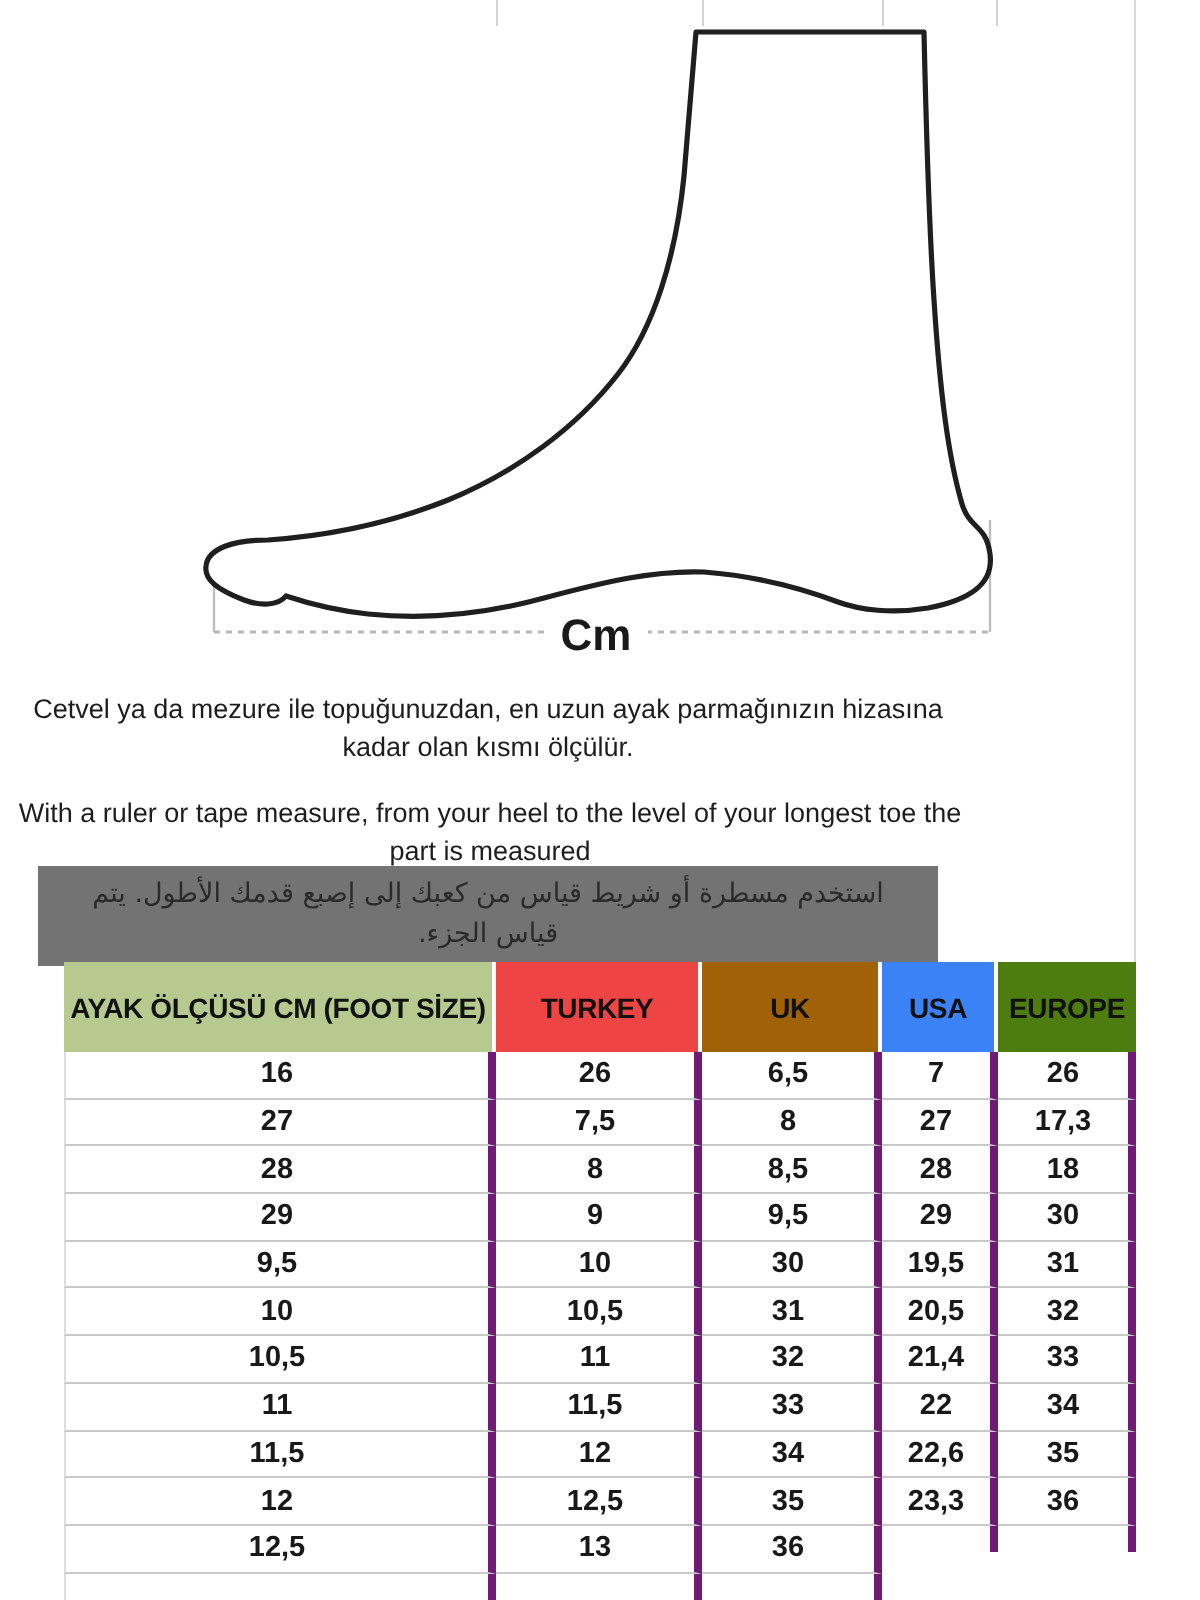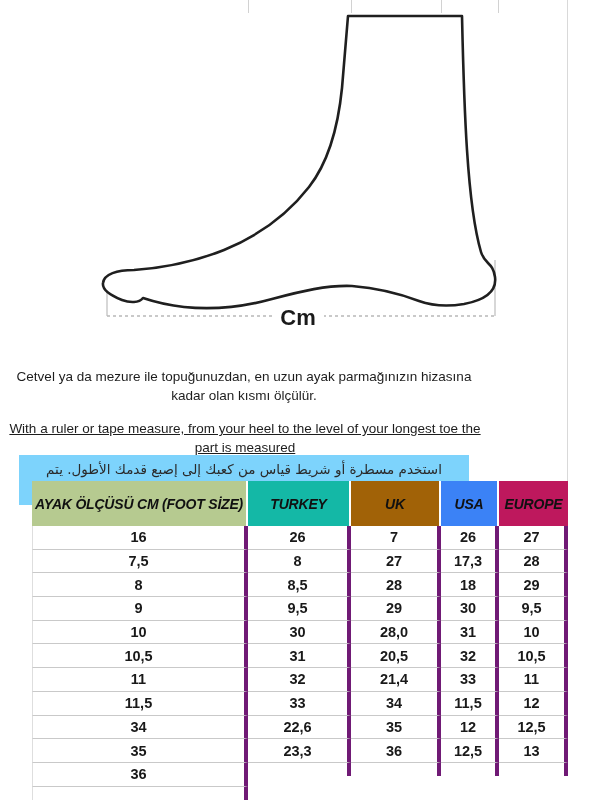--- a/index.html
+++ b/index.html
@@ -14,41 +14,41 @@
   
   .vline{position:absolute;width:1px;background:#d9d9d9;}
   .tick{position:absolute;width:1px;height:13px;top:0;background:#d2d2d2;}
 
   
   .diagram{position:absolute;left:0;top:0;width:498px;height:345px;}
 
   
   .para{
     position:absolute;left:0;width:488px;text-align:center;
-    color:#1d1d1d;font-size:13.5px;line-height:19px;margin-top:22px;
+    color:#1d1d1d;font-size:13.5px;line-height:19px;
   }
   .para .inner{display:inline-block;}
   .para-tr{top:345px;}
   .para-tr .inner{width:480px;}
   .para-en{top:397px;}
-  .para-en .inner{width:490px;text-decoration:underline;}
+  .para-en .inner{width:490px;}
   .para-ar{top:433px;font-size:15px;line-height:20px;direction:rtl;}
   .para-ar .hl{
-    display:inline-block;background:#7dd3fc;color:#2a2a2a;
+    display:inline-block;background:#737373;color:#2a2a2a;
     padding:4px 10px 6px 10px;max-width:430px;
     font-family:"DejaVu Sans",sans-serif;font-size:13.5px;
   }
 
   
   .size-table{position:absolute;left:32px;top:481px;width:536px;}
   .thead,.tbody{display:grid;grid-template-columns:216px 103px 90px 58px 69px;}
   .th{
     height:45px;display:flex;align-items:center;justify-content:center;
     font-weight:bold;font-size:14px;letter-spacing:-0.2px;color:#111;
-    border-right:2px solid #ffffff;box-sizing:border-box;white-space:nowrap;font-style:italic;
+    border-right:2px solid #ffffff;box-sizing:border-box;white-space:nowrap;
   }
   .th:last-child{border-right:none;}
   .tbody{grid-auto-rows:23.7px;}
   .td{
     display:flex;align-items:center;justify-content:center;
     font-weight:bold;font-size:14.5px;color:#191919;
     border-bottom:1px solid #c9c9c9;border-right:4px solid #701a75;
     box-sizing:border-box;background:#fff;
   }
   .td:nth-child(5n+1){border-left:1px solid #dedede;}
@@ -103,63 +103,65 @@
       <span class="inner">With a ruler or tape measure, from your heel to the level of your longest toe the part is measured</span>
     </div>
     <div class="para para-ar">
       <span class="hl">استخدم مسطرة أو شريط قياس من كعبك إلى إصبع قدمك الأطول.  يتم قياس الجزء.</span>
     </div>
   </div>
 
   <div class="size-table">
     <div class="thead">
         <div class="th" style="background: rgb(182, 202, 144);">AYAK ÖLÇÜSÜ CM (FOOT SİZE)</div>
-        <div class="th" style="background: #14b8a6;">TURKEY</div>
+        <div class="th" style="background: #ef4444;">TURKEY</div>
         <div class="th" style="background: #a16207;">UK</div>
         <div class="th" style="background: #3b82f6;">USA</div>
-        <div class="th" style="background: #be185d;">EUROPE</div>
+        <div class="th" style="background: #4d7c0f;">EUROPE</div>
       </div>
     <div class="tbody">
         <div class="td">16</div>
         <div class="td">26</div>
+        <div class="td">6,5</div>
         <div class="td">7</div>
         <div class="td">26</div>
         <div class="td">27</div>
         <div class="td">7,5</div>
         <div class="td">8</div>
         <div class="td">27</div>
         <div class="td">17,3</div>
         <div class="td">28</div>
         <div class="td">8</div>
         <div class="td">8,5</div>
         <div class="td">28</div>
         <div class="td">18</div>
         <div class="td">29</div>
         <div class="td">9</div>
         <div class="td">9,5</div>
         <div class="td">29</div>
         <div class="td">30</div>
         <div class="td">9,5</div>
         <div class="td">10</div>
         <div class="td">30</div>
-        <div class="td">28,0</div>
+        <div class="td">19,5</div>
         <div class="td">31</div>
         <div class="td">10</div>
         <div class="td">10,5</div>
         <div class="td">31</div>
         <div class="td">20,5</div>
         <div class="td">32</div>
         <div class="td">10,5</div>
         <div class="td">11</div>
         <div class="td">32</div>
         <div class="td">21,4</div>
         <div class="td">33</div>
         <div class="td">11</div>
         <div class="td">11,5</div>
         <div class="td">33</div>
+        <div class="td">22</div>
         <div class="td">34</div>
         <div class="td">11,5</div>
         <div class="td">12</div>
         <div class="td">34</div>
         <div class="td">22,6</div>
         <div class="td">35</div>
         <div class="td">12</div>
         <div class="td">12,5</div>
         <div class="td">35</div>
         <div class="td">23,3</div>

